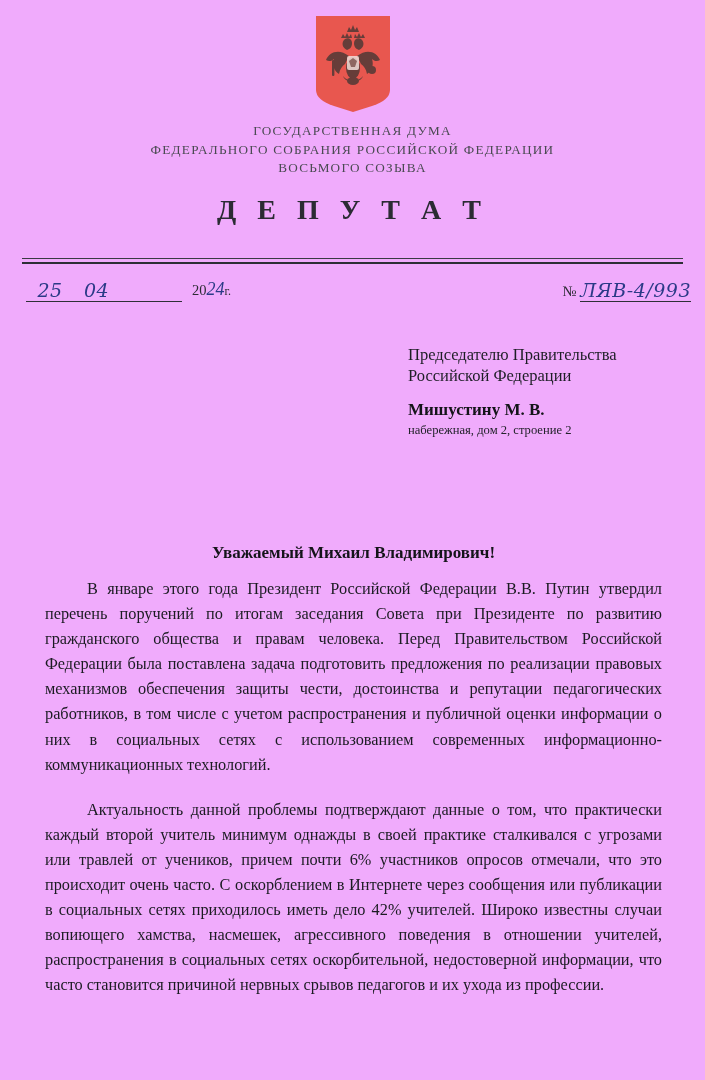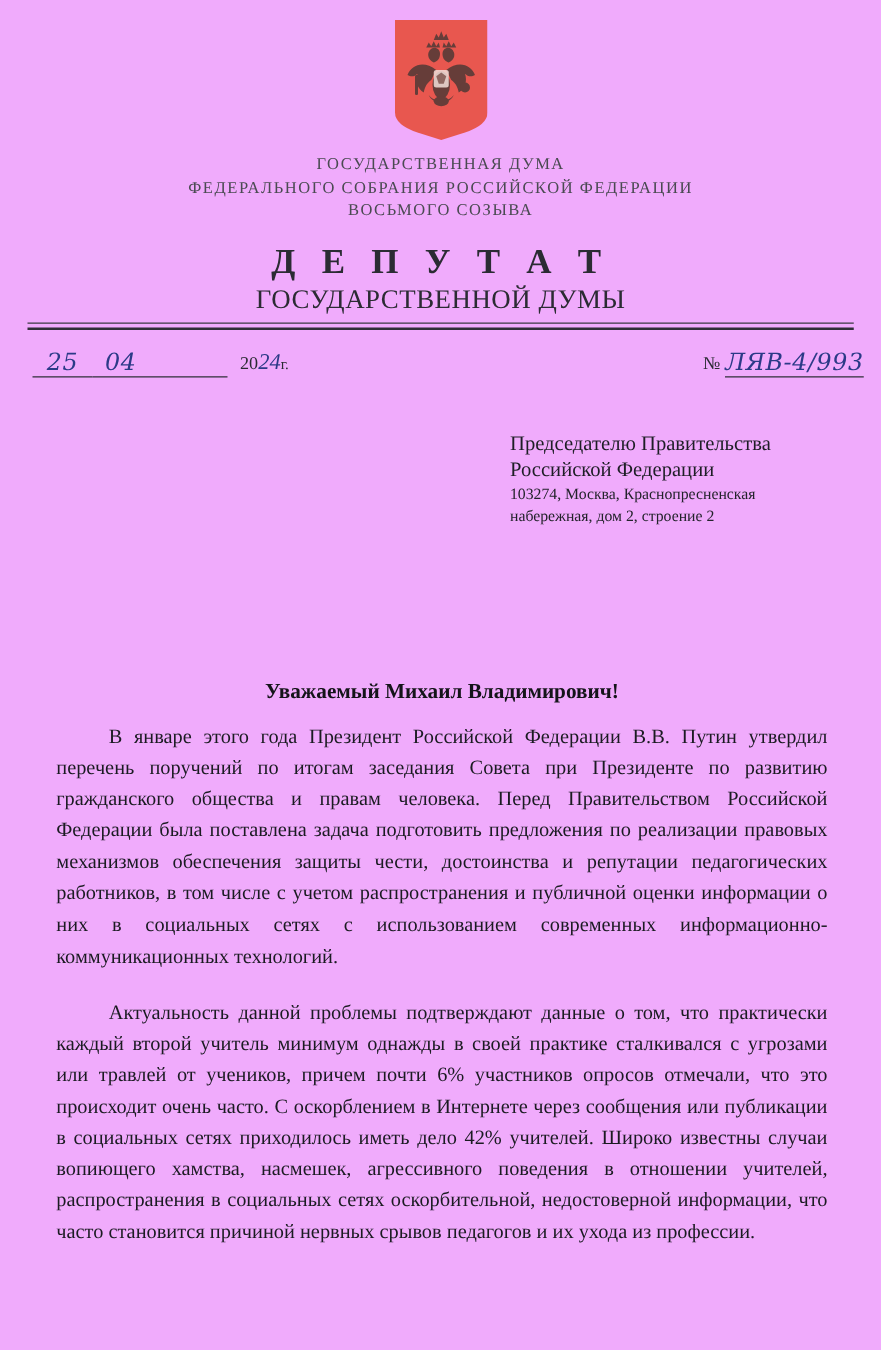--- a/index.html
+++ b/index.html
@@ -255,21 +255,20 @@
         <path d="M33 45 l4 -3 l4 3 l-2 6 h-4 Z" fill="#7a4f49" opacity="0.8"></path>
       </svg>
     </div>
   </div>
 
   <div class="letterhead">
     <div class="lh-line">ГОСУДАРСТВЕННАЯ ДУМА</div>
     <div class="lh-line">ФЕДЕРАЛЬНОГО СОБРАНИЯ РОССИЙСКОЙ ФЕДЕРАЦИИ</div>
     <div class="lh-line">ВОСЬМОГО СОЗЫВА</div>
     <div class="deputat">Д Е П У Т А Т</div>
-    <div class="gd-line">ГОСУДАРСТВЕННОЙ ДУМЫ</div>
   </div>
 
   <div class="rule-group">
     <div class="rule-thin"></div>
     <div class="rule-thick"></div>
   </div>
 
   <div class="meta-row">
     <div class="date-block">
       <span class="hw blank-day">25</span>
@@ -278,21 +277,21 @@
     </div>
     <div class="num-block">
       <span class="num-sym">№</span>
       <span class="hw num-value">ЛЯВ-4/993</span>
     </div>
   </div>
 
   <div class="addressee">
     <div class="addr-line">Председателю Правительства</div>
     <div class="addr-line">Российской Федерации</div>
-    <div class="addr-postal">103274, Москва, Краснопресненская</div>
+    <div class="addr-name">Мишустину М. В.</div>
     <div class="addr-postal">набережная, дом 2, строение 2</div>
   </div>
 
   <div class="salutation">Уважаемый Михаил Владимирович!</div>
 
   <div class="body-text">
     <p class="para">В январе этого года Президент Российской Федерации В.В. Путин утвердил перечень поручений по итогам заседания Совета при Президенте по развитию гражданского общества и правам человека. Перед Правительством Российской Федерации была поставлена задача подготовить предложения по реализации правовых механизмов обеспечения защиты чести, достоинства и репутации педагогических работников, в том числе с учетом распространения и публичной оценки информации о них в социальных сетях с использованием современных информационно-коммуникационных технологий.</p>
     <p class="para">Актуальность данной проблемы подтверждают данные о том, что практически каждый второй учитель минимум однажды в своей практике сталкивался с угрозами или травлей от учеников, причем почти 6% участников опросов отмечали, что это происходит очень часто. С оскорблением в Интернете через сообщения или публикации в социальных сетях приходилось иметь дело 42% учителей. Широко известны случаи вопиющего хамства, насмешек, агрессивного поведения в отношении учителей, распространения в социальных сетях оскорбительной, недостоверной информации, что часто становится причиной нервных срывов педагогов и их ухода из профессии.</p>
   </div>
 

